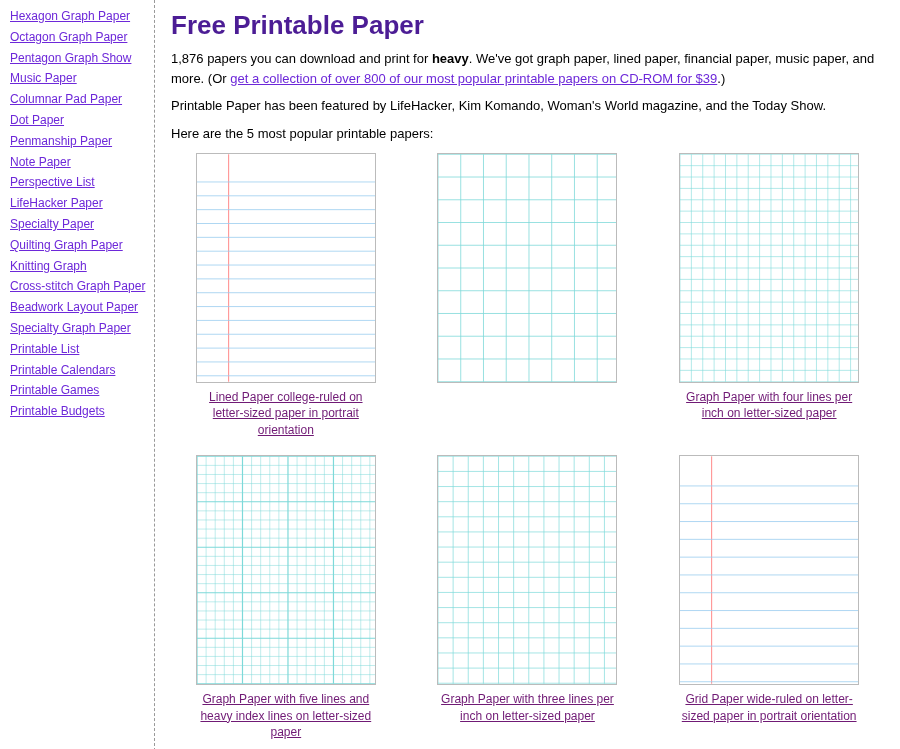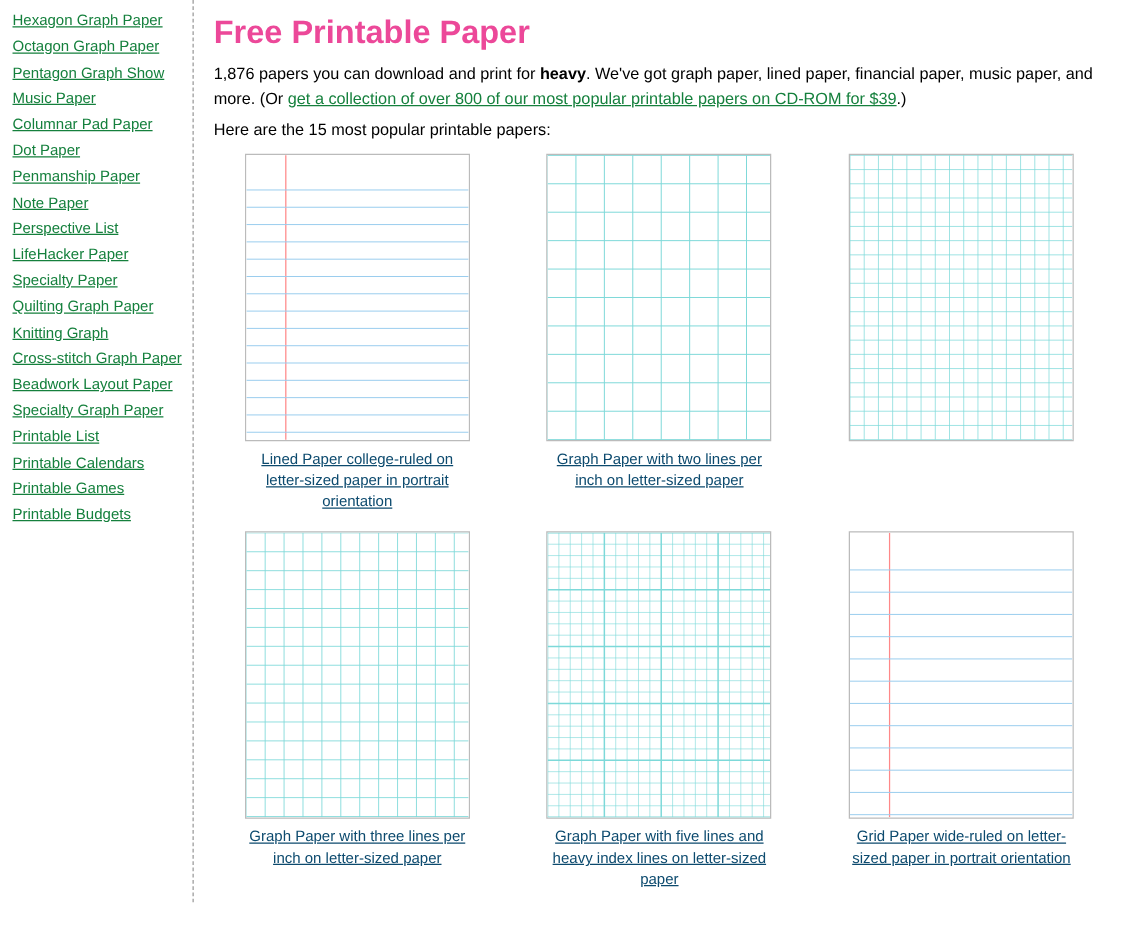--- a/index.html
+++ b/index.html
@@ -1,29 +1,29 @@
 <!DOCTYPE html>
 <html><head>
   <meta charset="utf-8">
   <style>
     * { margin: 0; padding: 0; box-sizing: border-box; }
     body { font-family: Arial, sans-serif; font-size: 13px; color: #000; background: #fff; width: 900px; }
-    a { color: #15803d; text-decoration: underline; cursor: pointer; }
+    a { color: #6d28d9; text-decoration: underline; cursor: pointer; }
     .container { display: flex; }
     .sidebar { width: 155px; min-width: 155px; padding: 8px 8px 8px 10px; border-right: 1px dashed #999; }
     .sidebar a { display: block; margin-bottom: 4px; font-size: 12px; line-height: 1.4; }
     .main { flex: 1; padding: 10px 16px; }
-    .main h1 { color: #ec4899; font-size: 26px; font-weight: bold; margin-bottom: 8px; }
+    .main h1 { color: #4c1d95; font-size: 26px; font-weight: bold; margin-bottom: 8px; }
     .intro { margin-bottom: 8px; line-height: 1.5; }
     .featured { margin-bottom: 10px; line-height: 1.5; }
     .popular-label { margin-bottom: 12px; }
     .grid { display: grid; grid-template-columns: repeat(3, 1fr); gap: 16px 12px; }
     .paper-item { display: flex; flex-direction: column; align-items: center; }
     .paper-thumb { width: 180px; height: 230px; border: 1px solid #bbb; background: #fff; position: relative; overflow: hidden; margin-bottom: 6px; }
-    .paper-label { text-align: center; font-size: 12px; color: #0c4a6e; text-decoration: underline; line-height: 1.4; max-width: 185px; cursor: pointer; }
+    .paper-label { text-align: center; font-size: 12px; color: #701a75; text-decoration: underline; line-height: 1.4; max-width: 185px; cursor: pointer; }
 
     .paper-thumb svg { width: 100%; height: 100%; }
   </style>
 </head>
 <body>
 
 <div class="container">
   <div class="sidebar">
 
   <a href="#">Hexagon Graph Paper</a>
@@ -45,21 +45,22 @@
       <a href="#">Printable List</a>
       <a href="#">Printable Calendars</a>
       <a href="#">Printable Games</a>
       <a href="#">Printable Budgets</a>
     </div>
   <div class="main">
     <h1>Free Printable Paper</h1>
     <p class="intro">
       <span>1,876 papers you can download and print for </span><strong>heavy</strong><span>. We've got graph paper, lined paper, financial paper, music paper, and more. (Or </span><a>get a collection of over 800 of our most popular printable papers on CD-ROM for $39</a><span>.)</span>
     </p>
-    <p class="popular-label">Here are the 15 most popular printable papers:</p>
+    <p class="featured">Printable Paper has been featured by LifeHacker, Kim Komando, Woman's World magazine, and the Today Show.</p>
+    <p class="popular-label">Here are the 5 most popular printable papers:</p>
     <div class="grid">
 
     <div class="paper-item">
           <div class="paper-thumb"><svg viewBox="0 0 180 230" xmlns="http://www.w3.org/2000/svg">
               <rect width="180" height="230" fill="#fff"></rect>
               <line x1="32" y1="0" x2="32" y2="230" stroke="#f88" stroke-width="1"></line>
               <line x1="0" y1="28" x2="180" y2="28" stroke="#99ccee" stroke-width="0.8"></line>
               <line x1="0" y1="42" x2="180" y2="42" stroke="#99ccee" stroke-width="0.8"></line>
               <line x1="0" y1="56" x2="180" y2="56" stroke="#99ccee" stroke-width="0.8"></line>
               <line x1="0" y1="70" x2="180" y2="70" stroke="#99ccee" stroke-width="0.8"></line>
@@ -93,21 +94,20 @@
               <line x1="0" y1="230" x2="180" y2="230" stroke="#7dd9d9" stroke-width="0.8"></line>
               <line x1="0" y1="0" x2="0" y2="230" stroke="#7dd9d9" stroke-width="0.8"></line>
               <line x1="23" y1="0" x2="23" y2="230" stroke="#7dd9d9" stroke-width="0.8"></line>
               <line x1="46" y1="0" x2="46" y2="230" stroke="#7dd9d9" stroke-width="0.8"></line>
               <line x1="69" y1="0" x2="69" y2="230" stroke="#7dd9d9" stroke-width="0.8"></line>
               <line x1="92" y1="0" x2="92" y2="230" stroke="#7dd9d9" stroke-width="0.8"></line>
               <line x1="115" y1="0" x2="115" y2="230" stroke="#7dd9d9" stroke-width="0.8"></line>
               <line x1="138" y1="0" x2="138" y2="230" stroke="#7dd9d9" stroke-width="0.8"></line>
               <line x1="161" y1="0" x2="161" y2="230" stroke="#7dd9d9" stroke-width="0.8"></line>
             </svg></div>
-          <a class="paper-label" href="#">Graph Paper with two lines per inch on letter-sized paper</a>
         </div>
         <div class="paper-item">
           <div class="paper-thumb"><svg viewBox="0 0 180 230">
               <rect width="180" height="230" fill="#fff"></rect>
               <line x1="0" y1="0.0" x2="180" y2="0.0" stroke="#7dd9d9" stroke-width="0.6"></line>
               <line x1="0" y1="11.5" x2="180" y2="11.5" stroke="#7dd9d9" stroke-width="0.6"></line>
               <line x1="0" y1="23.0" x2="180" y2="23.0" stroke="#7dd9d9" stroke-width="0.6"></line>
               <line x1="0" y1="34.5" x2="180" y2="34.5" stroke="#7dd9d9" stroke-width="0.6"></line>
               <line x1="0" y1="46.0" x2="180" y2="46.0" stroke="#7dd9d9" stroke-width="0.6"></line>
               <line x1="0" y1="57.5" x2="180" y2="57.5" stroke="#7dd9d9" stroke-width="0.6"></line>
@@ -136,54 +136,21 @@
               <line x1="80.5" y1="0" x2="80.5" y2="230" stroke="#7dd9d9" stroke-width="0.6"></line>
               <line x1="92.0" y1="0" x2="92.0" y2="230" stroke="#7dd9d9" stroke-width="0.6"></line>
               <line x1="103.5" y1="0" x2="103.5" y2="230" stroke="#7dd9d9" stroke-width="0.6"></line>
               <line x1="115.0" y1="0" x2="115.0" y2="230" stroke="#7dd9d9" stroke-width="0.6"></line>
               <line x1="126.5" y1="0" x2="126.5" y2="230" stroke="#7dd9d9" stroke-width="0.6"></line>
               <line x1="138.0" y1="0" x2="138.0" y2="230" stroke="#7dd9d9" stroke-width="0.6"></line>
               <line x1="149.5" y1="0" x2="149.5" y2="230" stroke="#7dd9d9" stroke-width="0.6"></line>
               <line x1="161.0" y1="0" x2="161.0" y2="230" stroke="#7dd9d9" stroke-width="0.6"></line>
               <line x1="172.5" y1="0" x2="172.5" y2="230" stroke="#7dd9d9" stroke-width="0.6"></line>
             </svg></div>
-        </div>
-        <div class="paper-item">
-          <div class="paper-thumb"><svg viewBox="0 0 180 230">
-              <rect width="180" height="230" fill="#fff"></rect>
-              <line x1="0" y1="0.0" x2="180" y2="0.0" stroke="#7dd9d9" stroke-width="0.7"></line>
-              <line x1="0" y1="15.3" x2="180" y2="15.3" stroke="#7dd9d9" stroke-width="0.7"></line>
-              <line x1="0" y1="30.6" x2="180" y2="30.6" stroke="#7dd9d9" stroke-width="0.7"></line>
-              <line x1="0" y1="45.9" x2="180" y2="45.9" stroke="#7dd9d9" stroke-width="0.7"></line>
-              <line x1="0" y1="61.2" x2="180" y2="61.2" stroke="#7dd9d9" stroke-width="0.7"></line>
-              <line x1="0" y1="76.5" x2="180" y2="76.5" stroke="#7dd9d9" stroke-width="0.7"></line>
-              <line x1="0" y1="91.8" x2="180" y2="91.8" stroke="#7dd9d9" stroke-width="0.7"></line>
-              <line x1="0" y1="107.1" x2="180" y2="107.1" stroke="#7dd9d9" stroke-width="0.7"></line>
-              <line x1="0" y1="122.4" x2="180" y2="122.4" stroke="#7dd9d9" stroke-width="0.7"></line>
-              <line x1="0" y1="137.7" x2="180" y2="137.7" stroke="#7dd9d9" stroke-width="0.7"></line>
-              <line x1="0" y1="153.0" x2="180" y2="153.0" stroke="#7dd9d9" stroke-width="0.7"></line>
-              <line x1="0" y1="168.3" x2="180" y2="168.3" stroke="#7dd9d9" stroke-width="0.7"></line>
-              <line x1="0" y1="183.6" x2="180" y2="183.6" stroke="#7dd9d9" stroke-width="0.7"></line>
-              <line x1="0" y1="198.9" x2="180" y2="198.9" stroke="#7dd9d9" stroke-width="0.7"></line>
-              <line x1="0" y1="214.2" x2="180" y2="214.2" stroke="#7dd9d9" stroke-width="0.7"></line>
-              <line x1="0" y1="229.5" x2="180" y2="229.5" stroke="#7dd9d9" stroke-width="0.7"></line>
-              <line x1="0.0" y1="0" x2="0.0" y2="230" stroke="#7dd9d9" stroke-width="0.7"></line>
-              <line x1="15.3" y1="0" x2="15.3" y2="230" stroke="#7dd9d9" stroke-width="0.7"></line>
-              <line x1="30.6" y1="0" x2="30.6" y2="230" stroke="#7dd9d9" stroke-width="0.7"></line>
-              <line x1="45.9" y1="0" x2="45.9" y2="230" stroke="#7dd9d9" stroke-width="0.7"></line>
-              <line x1="61.2" y1="0" x2="61.2" y2="230" stroke="#7dd9d9" stroke-width="0.7"></line>
-              <line x1="76.5" y1="0" x2="76.5" y2="230" stroke="#7dd9d9" stroke-width="0.7"></line>
-              <line x1="91.8" y1="0" x2="91.8" y2="230" stroke="#7dd9d9" stroke-width="0.7"></line>
-              <line x1="107.1" y1="0" x2="107.1" y2="230" stroke="#7dd9d9" stroke-width="0.7"></line>
-              <line x1="122.4" y1="0" x2="122.4" y2="230" stroke="#7dd9d9" stroke-width="0.7"></line>
-              <line x1="137.7" y1="0" x2="137.7" y2="230" stroke="#7dd9d9" stroke-width="0.7"></line>
-              <line x1="153.0" y1="0" x2="153.0" y2="230" stroke="#7dd9d9" stroke-width="0.7"></line>
-              <line x1="168.3" y1="0" x2="168.3" y2="230" stroke="#7dd9d9" stroke-width="0.7"></line>
-            </svg></div>
-          <a class="paper-label" href="#">Graph Paper with three lines per inch on letter-sized paper</a>
+          <a class="paper-label" href="#">Graph Paper with four lines per inch on letter-sized paper</a>
         </div>
         <div class="paper-item">
           <div class="paper-thumb"><svg viewBox="0 0 180 230">
               <rect width="180" height="230" fill="#fff"></rect>
               <line x1="0" y1="0.0" x2="180" y2="0.0" stroke="#7dd9d9" stroke-width="1.2"></line>
               <line x1="0" y1="9.2" x2="180" y2="9.2" stroke="#7dd9d9" stroke-width="0.5"></line>
               <line x1="0" y1="18.4" x2="180" y2="18.4" stroke="#7dd9d9" stroke-width="0.5"></line>
               <line x1="0" y1="27.6" x2="180" y2="27.6" stroke="#7dd9d9" stroke-width="0.5"></line>
               <line x1="0" y1="36.8" x2="180" y2="36.8" stroke="#7dd9d9" stroke-width="0.5"></line>
               <line x1="0" y1="46.0" x2="180" y2="46.0" stroke="#7dd9d9" stroke-width="1.2"></line>
@@ -226,20 +193,54 @@
               <line x1="147.2" y1="0" x2="147.2" y2="230" stroke="#7dd9d9" stroke-width="0.5"></line>
               <line x1="156.4" y1="0" x2="156.4" y2="230" stroke="#7dd9d9" stroke-width="0.5"></line>
               <line x1="165.6" y1="0" x2="165.6" y2="230" stroke="#7dd9d9" stroke-width="0.5"></line>
               <line x1="174.8" y1="0" x2="174.8" y2="230" stroke="#7dd9d9" stroke-width="0.5"></line>
             </svg></div>
           <a class="paper-label" href="#">Graph Paper with five lines and heavy index lines on letter-sized paper</a>
         </div>
         <div class="paper-item">
           <div class="paper-thumb"><svg viewBox="0 0 180 230">
               <rect width="180" height="230" fill="#fff"></rect>
+              <line x1="0" y1="0.0" x2="180" y2="0.0" stroke="#7dd9d9" stroke-width="0.7"></line>
+              <line x1="0" y1="15.3" x2="180" y2="15.3" stroke="#7dd9d9" stroke-width="0.7"></line>
+              <line x1="0" y1="30.6" x2="180" y2="30.6" stroke="#7dd9d9" stroke-width="0.7"></line>
+              <line x1="0" y1="45.9" x2="180" y2="45.9" stroke="#7dd9d9" stroke-width="0.7"></line>
+              <line x1="0" y1="61.2" x2="180" y2="61.2" stroke="#7dd9d9" stroke-width="0.7"></line>
+              <line x1="0" y1="76.5" x2="180" y2="76.5" stroke="#7dd9d9" stroke-width="0.7"></line>
+              <line x1="0" y1="91.8" x2="180" y2="91.8" stroke="#7dd9d9" stroke-width="0.7"></line>
+              <line x1="0" y1="107.1" x2="180" y2="107.1" stroke="#7dd9d9" stroke-width="0.7"></line>
+              <line x1="0" y1="122.4" x2="180" y2="122.4" stroke="#7dd9d9" stroke-width="0.7"></line>
+              <line x1="0" y1="137.7" x2="180" y2="137.7" stroke="#7dd9d9" stroke-width="0.7"></line>
+              <line x1="0" y1="153.0" x2="180" y2="153.0" stroke="#7dd9d9" stroke-width="0.7"></line>
+              <line x1="0" y1="168.3" x2="180" y2="168.3" stroke="#7dd9d9" stroke-width="0.7"></line>
+              <line x1="0" y1="183.6" x2="180" y2="183.6" stroke="#7dd9d9" stroke-width="0.7"></line>
+              <line x1="0" y1="198.9" x2="180" y2="198.9" stroke="#7dd9d9" stroke-width="0.7"></line>
+              <line x1="0" y1="214.2" x2="180" y2="214.2" stroke="#7dd9d9" stroke-width="0.7"></line>
+              <line x1="0" y1="229.5" x2="180" y2="229.5" stroke="#7dd9d9" stroke-width="0.7"></line>
+              <line x1="0.0" y1="0" x2="0.0" y2="230" stroke="#7dd9d9" stroke-width="0.7"></line>
+              <line x1="15.3" y1="0" x2="15.3" y2="230" stroke="#7dd9d9" stroke-width="0.7"></line>
+              <line x1="30.6" y1="0" x2="30.6" y2="230" stroke="#7dd9d9" stroke-width="0.7"></line>
+              <line x1="45.9" y1="0" x2="45.9" y2="230" stroke="#7dd9d9" stroke-width="0.7"></line>
+              <line x1="61.2" y1="0" x2="61.2" y2="230" stroke="#7dd9d9" stroke-width="0.7"></line>
+              <line x1="76.5" y1="0" x2="76.5" y2="230" stroke="#7dd9d9" stroke-width="0.7"></line>
+              <line x1="91.8" y1="0" x2="91.8" y2="230" stroke="#7dd9d9" stroke-width="0.7"></line>
+              <line x1="107.1" y1="0" x2="107.1" y2="230" stroke="#7dd9d9" stroke-width="0.7"></line>
+              <line x1="122.4" y1="0" x2="122.4" y2="230" stroke="#7dd9d9" stroke-width="0.7"></line>
+              <line x1="137.7" y1="0" x2="137.7" y2="230" stroke="#7dd9d9" stroke-width="0.7"></line>
+              <line x1="153.0" y1="0" x2="153.0" y2="230" stroke="#7dd9d9" stroke-width="0.7"></line>
+              <line x1="168.3" y1="0" x2="168.3" y2="230" stroke="#7dd9d9" stroke-width="0.7"></line>
+            </svg></div>
+          <a class="paper-label" href="#">Graph Paper with three lines per inch on letter-sized paper</a>
+        </div>
+        <div class="paper-item">
+          <div class="paper-thumb"><svg viewBox="0 0 180 230">
+              <rect width="180" height="230" fill="#fff"></rect>
               <line x1="32" y1="0" x2="32" y2="230" stroke="#f88" stroke-width="1"></line>
               <line x1="0" y1="30" x2="180" y2="30" stroke="#99ccee" stroke-width="0.8"></line>
               <line x1="0" y1="48" x2="180" y2="48" stroke="#99ccee" stroke-width="0.8"></line>
               <line x1="0" y1="66" x2="180" y2="66" stroke="#99ccee" stroke-width="0.8"></line>
               <line x1="0" y1="84" x2="180" y2="84" stroke="#99ccee" stroke-width="0.8"></line>
               <line x1="0" y1="102" x2="180" y2="102" stroke="#99ccee" stroke-width="0.8"></line>
               <line x1="0" y1="120" x2="180" y2="120" stroke="#99ccee" stroke-width="0.8"></line>
               <line x1="0" y1="138" x2="180" y2="138" stroke="#99ccee" stroke-width="0.8"></line>
               <line x1="0" y1="156" x2="180" y2="156" stroke="#99ccee" stroke-width="0.8"></line>
               <line x1="0" y1="174" x2="180" y2="174" stroke="#99ccee" stroke-width="0.8"></line>

